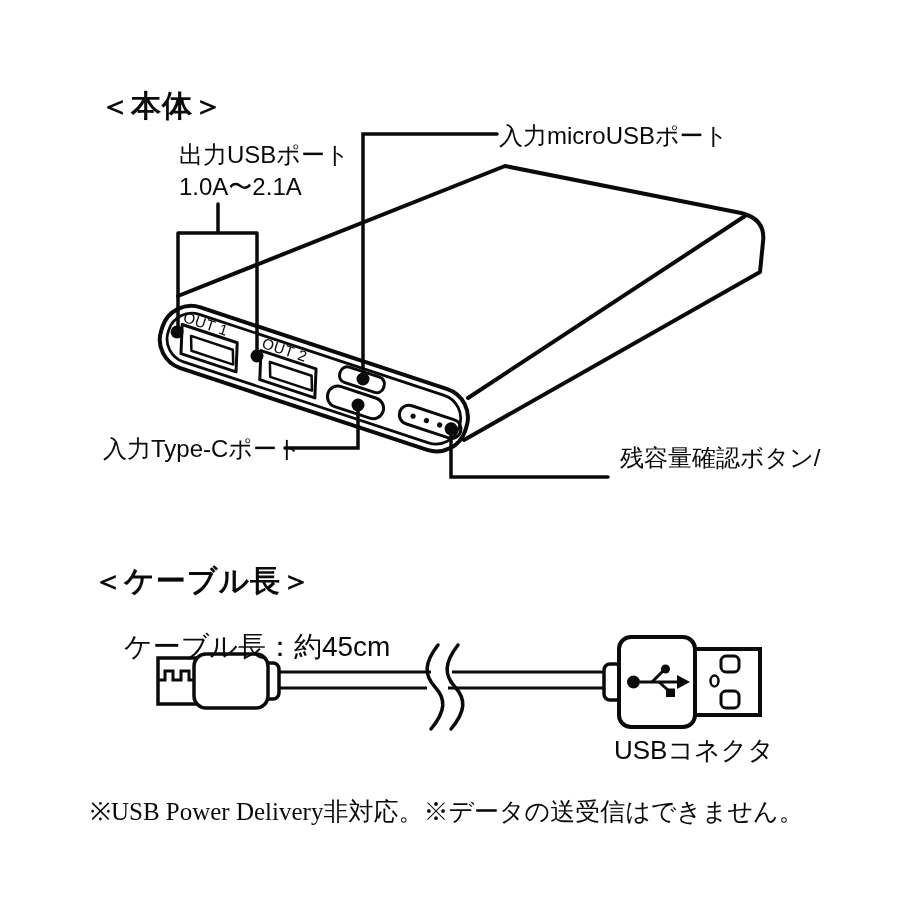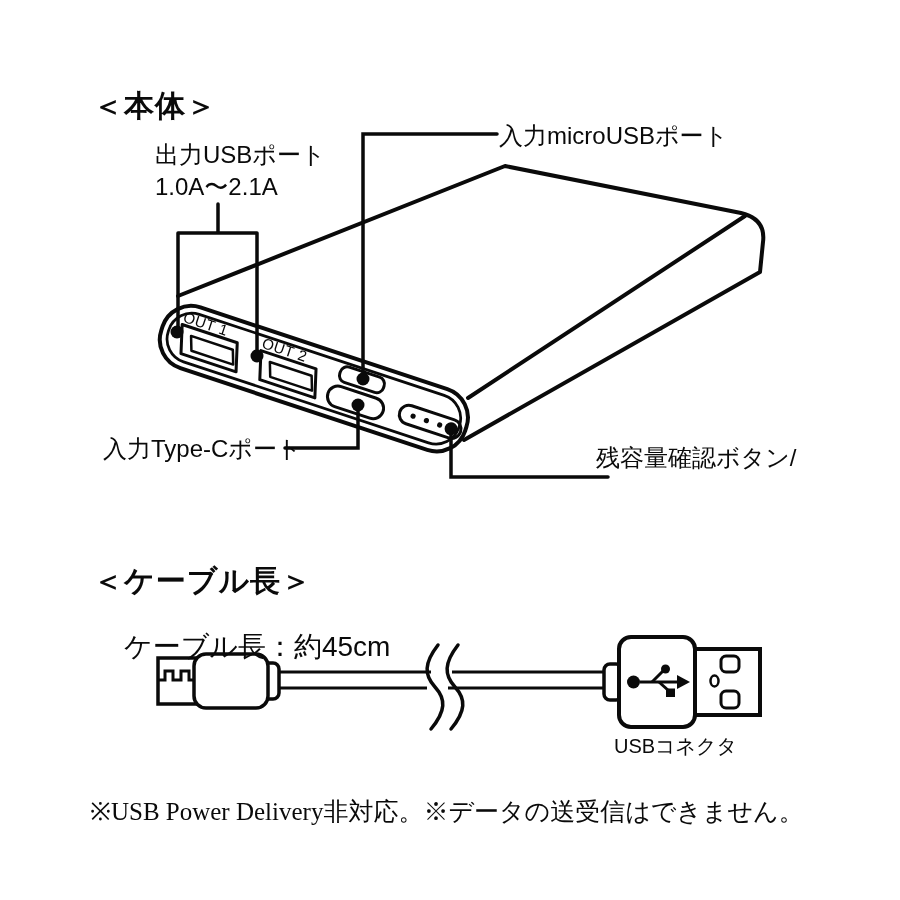--- a/index.html
+++ b/index.html
@@ -4,21 +4,21 @@
 <style>
   html,body{margin:0;padding:0;background:#fff;}
   .stage{
     position:relative;width:900px;height:900px;background:#ffffff;overflow:hidden;
     font-family:"Liberation Sans","DejaVu Sans",sans-serif;color:#0a0a0a;
   }
   .stage svg{position:absolute;left:0;top:0;}
   .t{position:absolute;white-space:nowrap;color:#0a0a0a;}
   .h{font-size:30px;font-weight:700;letter-spacing:1px;}
   .lbl{font-size:24px;font-weight:400;}
-  .lbl .line{line-height:32px;}
+  .lbl .line{line-height:32px;margin-left:24px;}
   .sub{font-size:28px;font-weight:400;}
   .note{font-size:25px;font-weight:400;font-family:Liberation Serif, serif;}
   .ink-stroke{stroke:#0a0a0a;fill:none;}
 </style>
 </head>
 <body>
 
 <div class="stage">
 
   <svg width="900" height="900" viewBox="0 0 900 900">
@@ -88,36 +88,36 @@
         <path d="M640,682 L677,682" class="ink-stroke" stroke-width="3"></path>
         <polygon points="677,675 690,682 677,689" fill="#0a0a0a"></polygon>
         <path d="M652,682 L663,671" class="ink-stroke" stroke-width="3"></path>
         <circle cx="665.5" cy="669" r="4.5" fill="#0a0a0a"></circle>
         <path d="M659,682 L669,691" class="ink-stroke" stroke-width="3"></path>
         <rect x="666" y="688.5" width="9" height="8.5" fill="#0a0a0a"></rect>
       </g>
     </g>
   </svg>
 
-  <div class="t h" style="left:93px;top:86px">＜本体＞</div>
+  <div class="t h" style="left:100px;top:86px">＜本体＞</div>
 
   <div class="t lbl" style="left:155px;top:139px">
     <div class="line">出力USBポート</div>
     <div class="line">1.0A〜2.1A</div>
   </div>
 
   <div class="t lbl" style="left:499px;top:120px">入力microUSBポート</div>
 
   <div class="t lbl" style="left:103px;top:433px">入力Type-Cポート</div>
 
   <div class="t lbl" style="left:596px;top:442px">
     <div class="line">残容量確認ボタン/</div>
   </div>
 
   <div class="t h" style="left:93px;top:561px">＜ケーブル長＞</div>
 
   <div class="t sub" style="left:124px;top:628px">ケーブル長：約45cm</div>
 
 
-  <div class="t lbl" style="left:614px;top:733px;font-size:20px">USBコネクタ</div>
+  <div class="t lbl" style="left:614px;top:733px;font-size:26px">USBコネクタ</div>
 
   <div class="t note" style="left:90px;top:793px">※USB Power Delivery非対応。※データの送受信はできません。</div>
 </div>
 
 </body></html>

